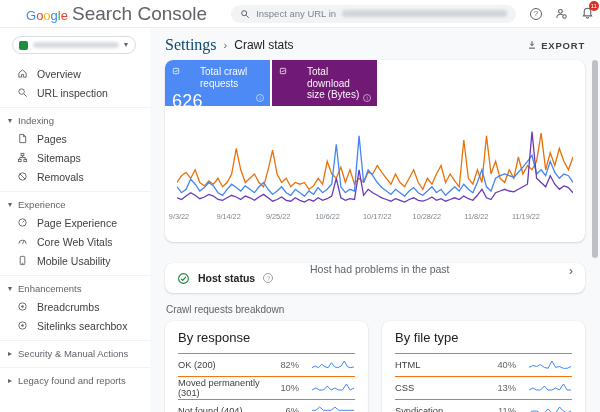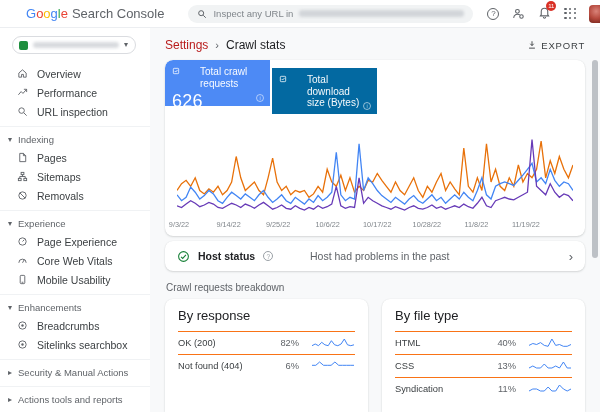--- a/index.html
+++ b/index.html
@@ -8,21 +8,21 @@
 
   
   .topbar { height:28px; display:flex; align-items:center; padding:0 10px;
     border-bottom:1px solid #eceef1; background:#fff; }
   .hamburger { width:14px; height:10px; display:flex; flex-direction:column;
     justify-content:space-between; cursor:pointer; margin:0 10px 0 6px; }
   .hamburger i { height:1.6px; background:#5f6368; border-radius:1px; }
   .logo { font-size:13px; display:flex; align-items:baseline; white-space:nowrap; }
   .logo .g0{color:#4285f4}.logo .g1{color:#ea4335}.logo .g2{color:#fbbc05}
   .logo .g3{color:#4285f4}.logo .g4{color:#34a853}.logo .g5{color:#ea4335}
-  .logo-suffix { color:#5f6368; margin-left:4px; font-size:13px; }
+  .logo-suffix { color:#5f6368; margin-left:4px; font-size:19px; }
   .searchbox { flex:1; max-width:335px; height:18px; background:#f1f3f4;
     border-radius:10px; margin:0 14px 0 24px; display:flex; align-items:center;
     padding:0 9px; gap:6px; }
   .searchbox .ph { font-size:9.5px; color:#80868b; white-space:nowrap; }
   .redact { background:#b9bdc4; border-radius:3px; filter:blur(1.6px); opacity:.55; }
   .top-icons { display:flex; align-items:center; gap:13px; margin-left:auto; }
   .circle-q { width:12px; height:12px; border:1.2px solid #5f6368; border-radius:50%;
     font-size:8px; color:#5f6368; display:flex; align-items:center; justify-content:center; }
   .bell-wrap { position:relative; }
   .badge { position:absolute; top:-4px; right:-5px; background:#d93025; color:#fff;
@@ -46,51 +46,51 @@
   .nav-item { height:19px; display:flex; align-items:center; gap:9px; padding-left:17px;
     font-size:10.5px; color:#3c4043; cursor:pointer; white-space:nowrap; }
   .nav-item svg { width:11px; height:11px; color:#5f6368; flex-shrink:0; }
   .nav-section { height:17px; display:flex; align-items:center; gap:6px; padding-left:8px;
     font-size:9.5px; color:#5f6368; cursor:pointer; margin-top:4px; white-space:nowrap; }
   .nav-div { height:1px; background:#f0f2f4; margin:5px 0 3px; }
 
   
   .main { flex:1; background:#f8f9fa; position:relative; padding:7px 15px 0; overflow:hidden; }
   .crumb-row { display:flex; align-items:center; height:20px; }
-  .crumb-row .crumb-parent { font-size:12px; color:#b91c1c; cursor:pointer; }
+  .crumb-row .crumb-parent { font-size:16px; color:#0c4a6e; cursor:pointer;font-family:Liberation Serif, serif; }
   .crumb-sep { margin:0 7px; color:#5f6368; font-size:11px; }
   .crumb-current { font-size:12px; color:#202124; }
   .export-btn { margin-left:auto; display:flex; align-items:center; gap:4px; cursor:pointer;
-    font-size:9.5px; letter-spacing:.8px; color:#3c4043; }
+    font-size:9.5px; letter-spacing:.8px; color:#3c4043;font-weight:bold; }
   .export-btn svg { width:10px; height:10px; color:#3c4043; }
   .updated-row { display:flex; justify-content:flex-end; align-items:center; gap:3px;
     height:18px; margin-top:4px; font-size:9px; }
   .updated-row .ul { color:#80868b; } .updated-row .ud { color:#5f6368; }
 
   .card { background:#fff; border-radius:8px; box-shadow:0 1px 2px rgba(60,64,67,.18),0 0 1px rgba(60,64,67,.12); }
 
   
   .chart-card { margin-top:5px; overflow:hidden; }
   .tiles { display:flex; gap:2px; }
   .tile { width:105px; height:46px; padding:6px 7px 4px; position:relative; cursor:pointer; color:#fff; }
   .tile .t-label { display:flex; align-items:flex-start; gap:20px; font-size:10px; line-height:1.15; opacity:.96; }
   .tile .t-label svg { width:8px; height:8px; flex-shrink:0; margin-top:.5px; }
   .tile .t-value { font-size:18px; font-weight:400; margin-top:2px; letter-spacing:.3px; }
   .tile .t-info { position:absolute; right:6px; bottom:4px; width:8px; height:8px;
     border:1px solid rgba(255,255,255,.55); border-radius:50%; font-size:5.5px;
     color:rgba(255,255,255,.65); display:flex; align-items:center; justify-content:center; font-style:normal; }
   .tile.tile-dark { color:#3b1d00; }
   .tile.tile-dark .t-info { border-color:rgba(40,15,0,.45); color:rgba(40,15,0,.55); }
-  .chart-area { padding:12px 12px 2px; }
+  .chart-area { padding:12px 12px 16px; }
   .chart-area svg.main-chart { display:block; width:100%; height:92px; }
   .x-axis { position:relative; height:14px; margin:2px 2px 0; }
   .x-axis span { position:absolute; transform:translateX(-50%); font-size:7.3px; color:#80868b; white-space:nowrap; }
 
   
-  .host-card { margin-top:5px; height:30px; display:flex; align-items:center; padding:0 12px; cursor:pointer; }
+  .host-card { margin-top:21px; height:30px; display:flex; padding:0 12px; cursor:pointer; }
   .host-left { display:flex; align-items:center; gap:8px; width:133px; }
   .host-title { font-size:10.5px; font-weight:bold; color:#202124; }
   .help-dot { width:10px; height:10px; border:1px solid #9aa0a6; border-radius:50%;
     font-size:6.5px; color:#9aa0a6; display:flex; align-items:center; justify-content:center; }
   .host-msg { font-size:10.5px; color:#5f6368; }
   .host-chev { margin-left:auto; color:#5f6368; font-size:13px; }
 
   .section-label { margin:11px 0 6px 1px; font-size:10px; color:#5f6368; }
 
   
@@ -166,27 +166,20 @@
     </div>
 
     <div class="nav-item">
       <svg viewBox="0 0 24 24">
           <path d="M4 11 L12 4 L20 11 V20 H14 V14 H10 V20 H4 Z" fill="none" stroke="currentColor" stroke-width="2"></path>
         </svg>
       <span>Overview</span>
     </div>
     <div class="nav-item">
       <svg viewBox="0 0 24 24">
-          <path d="M3 17 L9 10 L13 14 L21 5" fill="none" stroke="currentColor" stroke-width="2"></path>
-          <path d="M15 5 h6 v6" fill="none" stroke="currentColor" stroke-width="2"></path>
-        </svg>
-      <span>Performance</span>
-    </div>
-    <div class="nav-item">
-      <svg viewBox="0 0 24 24">
           <circle cx="10" cy="10" r="6" fill="none" stroke="currentColor" stroke-width="2"></circle>
           <path d="M15 15 L21 21" stroke="currentColor" stroke-width="2"></path>
         </svg>
       <span>URL inspection</span>
     </div>
 
     <div class="nav-div"></div>
     <div class="nav-section">
       <span class="caret">▾</span>
       <span>Indexing</span>
@@ -263,21 +256,21 @@
     </div>
 
     <div class="nav-div"></div>
     <div class="nav-section">
       <span class="caret">▸</span>
       <span>Security &amp; Manual Actions</span>
     </div>
     <div class="nav-div"></div>
     <div class="nav-section">
       <span class="caret">▸</span>
-      <span>Actions tools and reports</span>
+      <span>Legacy found and reports</span>
     </div>
 
   </div>
 
   <div class="main">
     <div class="crumb-row">
       <span class="crumb-parent">Settings</span>
       <span class="crumb-sep">›</span>
       <span class="crumb-current">Crawl stats</span>
       <span class="export-btn">
@@ -296,21 +289,21 @@
           <div class="t-label">
             <svg viewBox="0 0 24 24">
                 <rect x="4" y="4" width="16" height="16" rx="2.5" fill="none" stroke="currentColor" stroke-width="2.4"></rect>
                 <path d="M8 12 l3 3 6-6.5" fill="none" stroke="currentColor" stroke-width="2.4"></path>
               </svg>
             <span>Total crawl requests</span>
           </div>
           <div class="t-value">626</div>
           <i class="t-info">i</i>
         </div>
-        <div class="tile" style="background: #0369a1; margin-top: 8px;">
+        <div class="tile" style="background: #701a75;">
           <div class="t-label">
             <svg viewBox="0 0 24 24">
                 <rect x="4" y="4" width="16" height="16" rx="2.5" fill="none" stroke="currentColor" stroke-width="2.4"></rect>
                 <path d="M8 12 l3 3 6-6.5" fill="none" stroke="currentColor" stroke-width="2.4"></path>
               </svg>
             <span>Total download size (Bytes)</span>
           </div>
           <div class="t-value">8.95M</div>
           <i class="t-info">i</i>
         </div>
@@ -353,20 +346,27 @@
       <div class="card bk-card">
         <div class="bk-title">By response</div>
         <div class="bk-item">
           <span class="bk-label">OK (200)</span>
           <span class="bk-pct">82%</span>
           <svg class="bk-spark" viewBox="0 0 44 14">
               <polyline points="1.0,9.7 4.2,8.0 7.5,9.7 10.7,6.3 13.9,8.8 17.2,9.7 20.4,4.7 23.6,8.8 26.8,9.7 30.1,8.0 33.3,3.0 36.5,8.8 39.8,9.7 43.0,8.8" fill="none" stroke="#4285f4" stroke-width="1"></polyline>
             </svg>
         </div>
         <div class="bk-item">
+          <span class="bk-label">Moved permanently (301)</span>
+          <span class="bk-pct">10%</span>
+          <svg class="bk-spark" viewBox="0 0 44 14">
+              <polyline points="1.0,9.0 4.8,7.0 8.6,9.0 12.5,9.0 16.3,5.0 20.1,9.0 23.9,7.0 27.7,9.0 31.5,9.0 35.4,3.0 39.2,9.0 43.0,7.0" fill="none" stroke="#4285f4" stroke-width="1"></polyline>
+            </svg>
+        </div>
+        <div class="bk-item">
           <span class="bk-label">Not found (404)</span>
           <span class="bk-pct">6%</span>
           <svg class="bk-spark" viewBox="0 0 44 14">
               <polyline points="1.0,6.3 4.8,6.3 8.6,3.0 12.5,6.3 16.3,6.3 20.1,6.3 23.9,3.0 27.7,6.3 31.5,6.3 35.4,6.3 39.2,6.3 43.0,6.3" fill="none" stroke="#4285f4" stroke-width="1"></polyline>
             </svg>
         </div>
       </div>
 
       <div class="card bk-card">
         <div class="bk-title">By file type</div>

